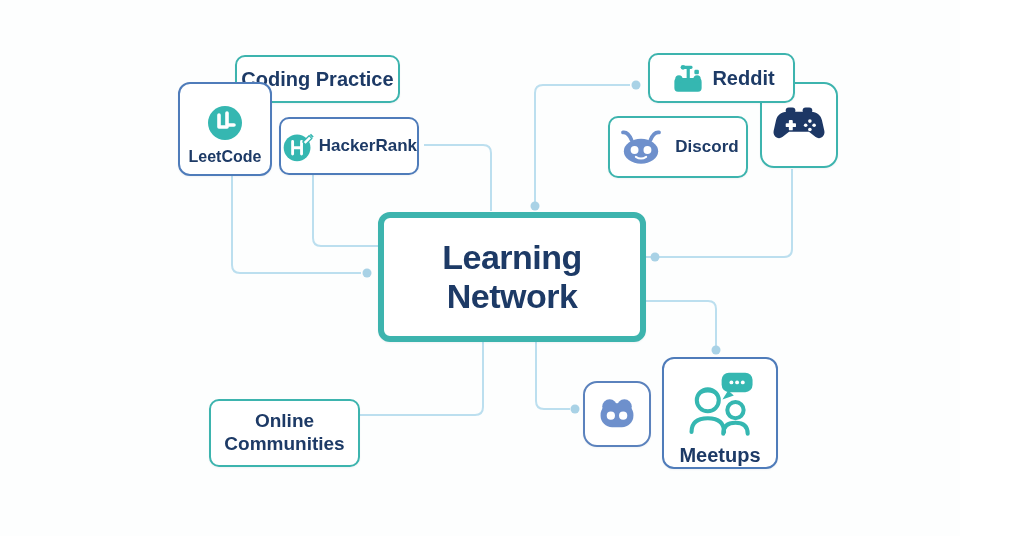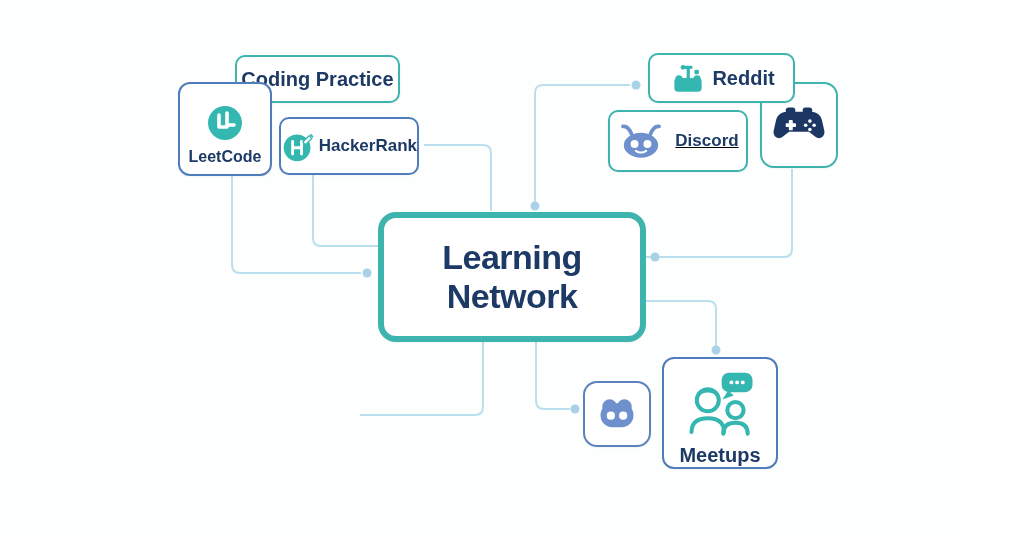--- a/index.html
+++ b/index.html
@@ -19,25 +19,25 @@
   .lbl-20{font-size:20px;}
   .lbl-19{font-size:19px;}
   .lbl-17{font-size:17px;}
   .lbl-16{font-size:16px;}
 
   .node-coding-practice{left:235px;top:55px;width:165px;height:48px;}
   .node-leetcode{left:178px;top:82px;width:94px;height:94px;border-radius:12px;
     flex-direction:column;gap:4px;padding-top:12px;z-index:3;}
   .node-hackerrank{left:279px;top:117px;width:140px;height:58px;gap:2px;}
   .node-reddit{left:648px;top:53px;width:147px;height:50px;gap:4px;z-index:3;}
-  .node-discord{left:608px;top:110px;width:140px;height:62px;gap:10px;z-index:3;text-decoration:underline;}
+  .node-discord{left:608px;top:116px;width:140px;height:62px;gap:10px;z-index:3;}
   .node-gamepad{left:760px;top:82px;width:78px;height:86px;border-radius:14px;z-index:1;}
   .node-center{
     left:378px;top:212px;width:268px;height:130px;
-    border:6px solid #3db4ae;border-radius:18px;z-index:2;
+    border:6px solid #3db4ae;border-radius:12px;z-index:2;
   }
   .node-center .label{font-size:34px;font-weight:800;letter-spacing:-0.5px;line-height:1.15;}
   .node-online-communities{left:209px;top:399px;width:151px;height:68px;}
   .node-discord-logo{left:583px;top:381px;width:68px;height:66px;border-radius:14px;border-color:#5b82bd;}
   .node-meetups{left:662px;top:357px;width:116px;height:112px;border-radius:12px;
     flex-direction:column;gap:2px;padding-top:12px;}
   .icon{display:block;}
 </style>
 </head>
 <body>
@@ -124,20 +124,23 @@
       <circle cx="59" cy="34.5" r="3" fill="#ffffff"></circle>
       <circle cx="73" cy="34.5" r="3" fill="#ffffff"></circle>
       <circle cx="66" cy="41.5" r="3" fill="#ffffff"></circle>
     </svg>
   </div>
 
   <div class="node node-center">
     <span class="label">Learning Network</span>
   </div>
 
+  <div class="node teal-border node-online-communities">
+    <span class="label lbl-19">Online Communities</span>
+  </div>
 
   <div class="node blue-border node-discord-logo">
     <svg class="icon" width="46" height="40" viewBox="0 0 56 48">
       <circle cx="19" cy="15" r="9" fill="#6e90cc"></circle>
       <circle cx="37" cy="15" r="9" fill="#6e90cc"></circle>
       <rect x="8" y="11" width="40" height="29" rx="14" fill="#6e90cc"></rect>
       <circle cx="20.5" cy="26" r="5" fill="#ffffff"></circle>
       <circle cx="35.5" cy="26" r="5" fill="#ffffff"></circle>
       <path d="M23 41 q5 3 10 0 l-2 5 h-6 z" fill="#ffffff"></path>
     </svg>

